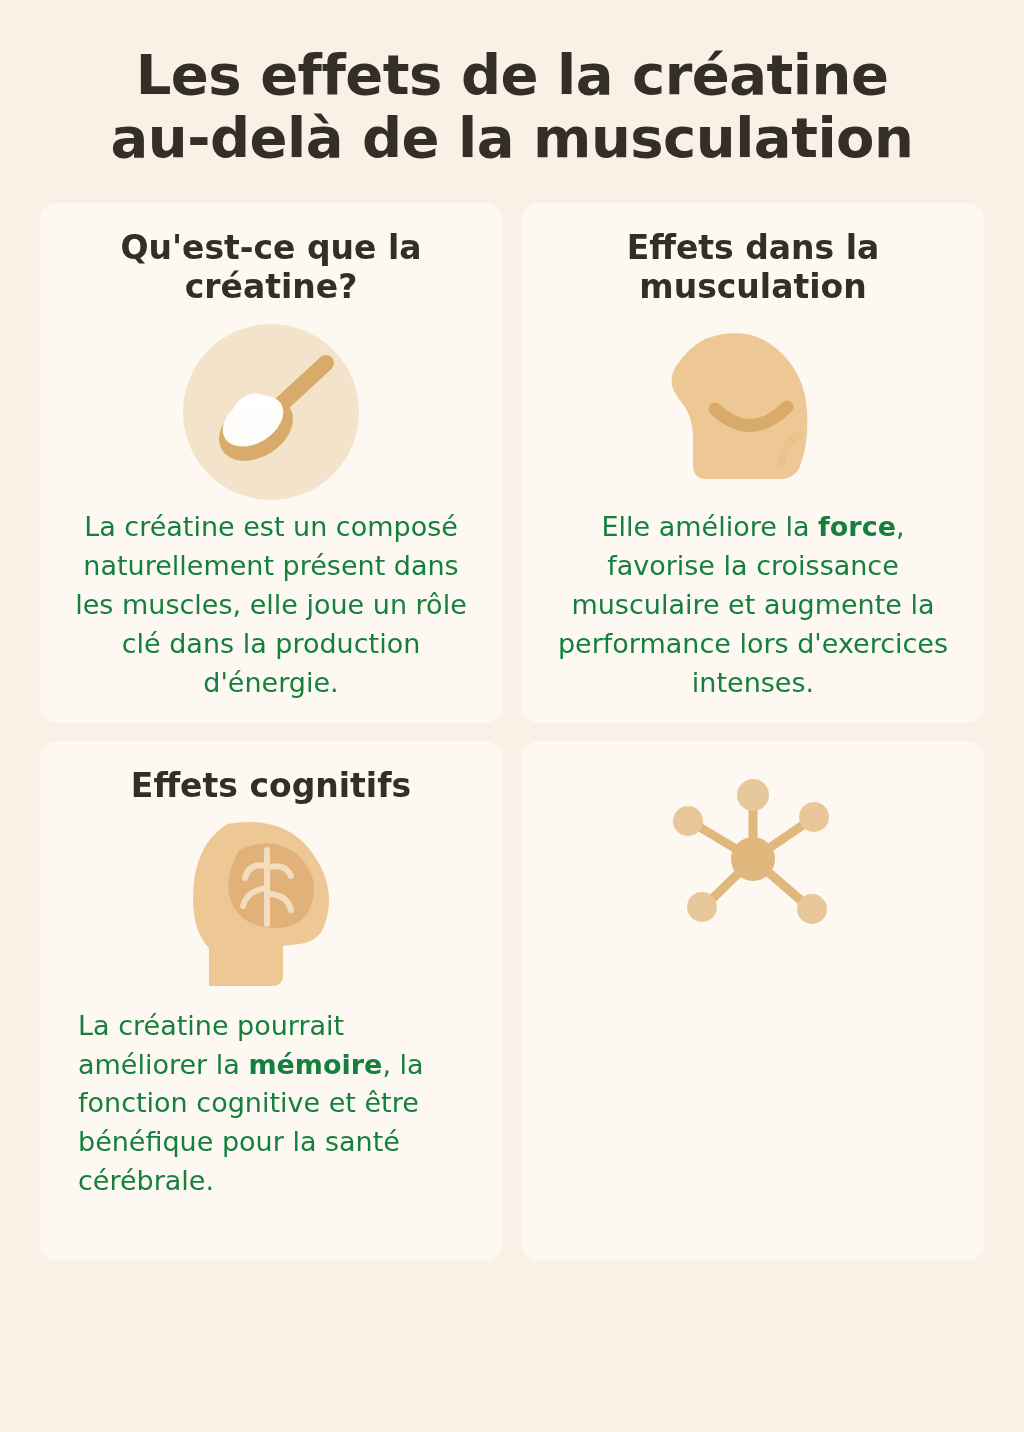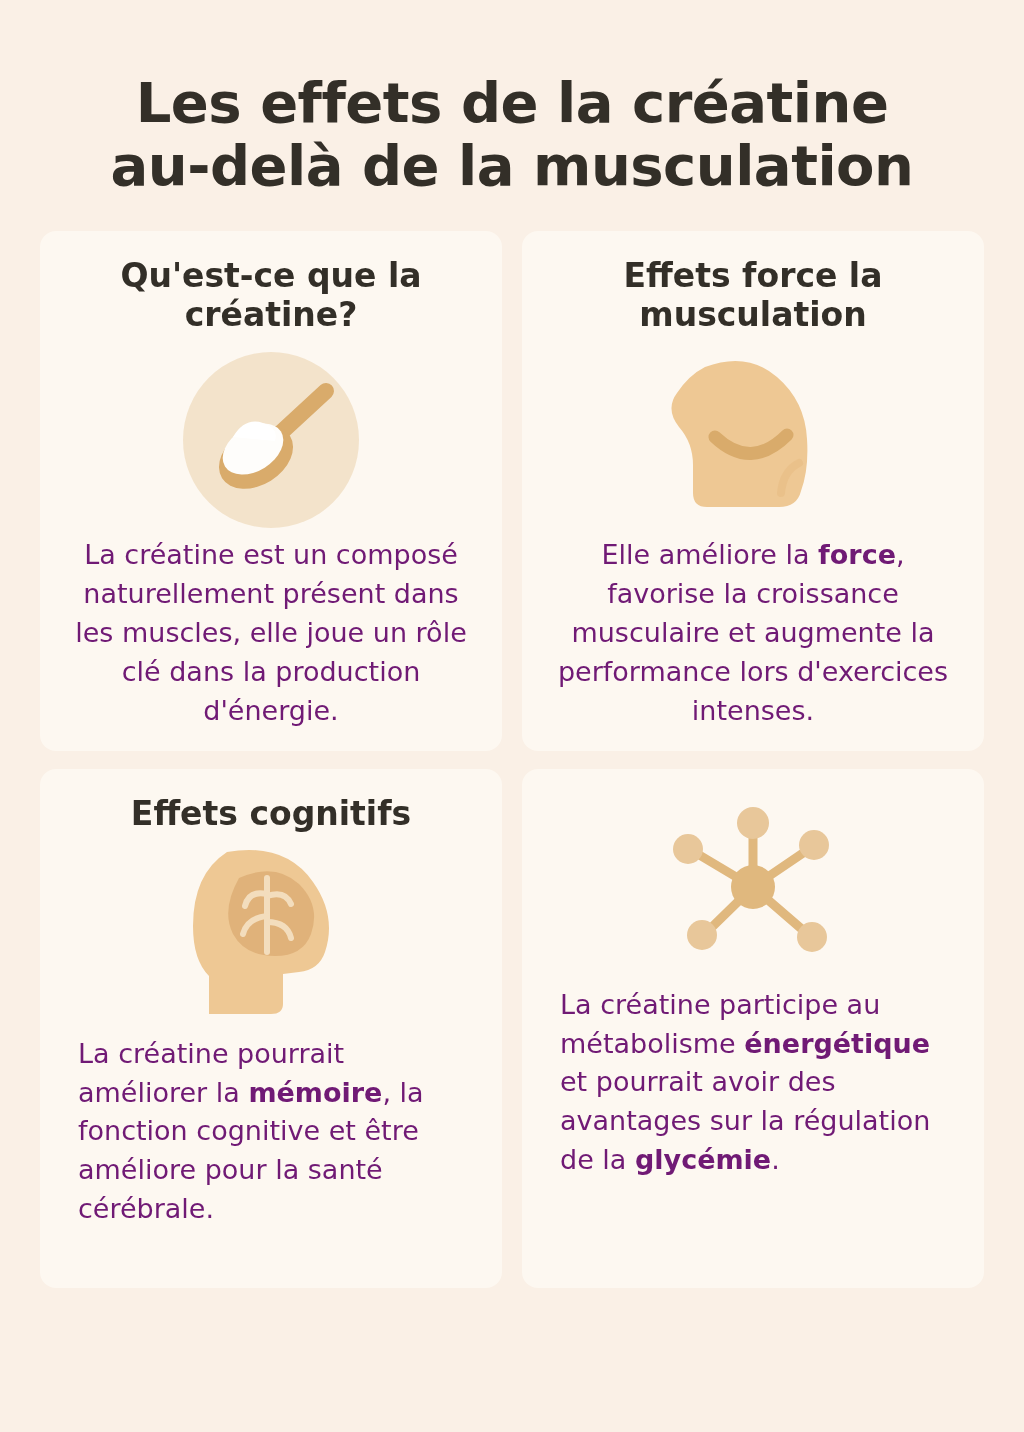--- a/index.html
+++ b/index.html
@@ -14,21 +14,20 @@
     color: #3a3630;
     overflow: hidden;
   }
   .poster {
     width: 1024px;
     height: 1271px;
     box-sizing: border-box;
     padding: 44px 40px 28px 40px;
     display: flex;
     flex-direction: column;
-    margin-top: 28px;
   }
   .title {
     text-align: center;
     font-family: "DejaVu Sans", sans-serif;
     font-weight: bold;
     font-size: 56px;
     line-height: 1.12;
     letter-spacing: -0.5px;
     color: #332f28;
     margin: 0 0 34px 0;
@@ -65,21 +64,21 @@
   .icon-wrap {
     flex: 0 0 auto;
     height: 185px;
     display: flex;
     align-items: center;
     justify-content: center;
   }
   .card-body {
     font-size: 27px;
     line-height: 1.44;
-    color: #701a75;
+    color: #15803d;
     text-align: center;
     margin: 6px 0 0 0;
     max-width: 400px;
   }
   .card-body.left {
     text-align: left;
     align-self: flex-start;
     padding-left: 16px;
   }
   .card-body b {
@@ -113,21 +112,21 @@
           <ellipse cx="77" cy="104" rx="33" ry="22" transform="rotate(-32 77 104)" fill="#fefdfb"></ellipse>
           <path d="M57 92 q12 -20 30 -14 q16 5 12 18 z" fill="#ffffff"></path>
         </svg>
       </div>
       <p class="card-body"><span>La créatine est un composé naturellement présent dans les muscles, elle joue un rôle clé dans la production d'énergie.</span></p>
       <div class="spacer-grow"></div>
     </div>
 
     <div class="card">
       <h2 class="card-title">
-        <span class="line">Effets force la</span>
+        <span class="line">Effets dans la</span>
         <span class="line">musculation</span>
       </h2>
       <div class="icon-wrap">
         <svg width="200" height="185" viewBox="0 0 200 185">
           <path d="M52 22 q42 -16 72 10 q28 24 30 62 q2 30 -6 52 q-4 16 -22 16 l-72 0 q-14 0 -14 -14 l0 -28 q0 -22 -14 -38 q-14 -18 -2 -34 q12 -18 28 -26 z" fill="#eec894"></path>
           <path d="M62 92 q36 34 72 -2" stroke="#d9ab6b" stroke-width="13" fill="none" stroke-linecap="round"></path>
           <path d="M128 148 q2 -22 18 -30" stroke="#e7bd84" stroke-width="8" fill="none" stroke-linecap="round" opacity="0.6"></path>
         </svg>
       </div>
       <p class="card-body"><span>Elle améliore la </span><b>force</b><span>, favorise la croissance musculaire et augmente la performance lors d'exercices intenses.</span></p>
@@ -144,21 +143,21 @@
           <path d="M68 34 q36 -16 60 6 q22 22 12 50 q-8 22 -36 22 q-30 0 -42 -22 q-12 -24 6 -56 z" fill="#e0b27a"></path>
           <g stroke="#f3ddbd" stroke-width="6" fill="none" stroke-linecap="round">
             <path d="M96 34 l0 74"></path>
             <path d="M96 50 q-18 -4 -22 12"></path>
             <path d="M96 72 q-20 2 -24 18"></path>
             <path d="M96 52 q18 -6 24 8"></path>
             <path d="M96 78 q20 0 24 16"></path>
           </g>
         </svg>
       </div>
-      <p class="card-body left"><span>La créatine pourrait améliorer la </span><b>mémoire</b><span>, la fonction cognitive et être améliore pour la santé cérébrale.</span></p>
+      <p class="card-body left"><span>La créatine pourrait améliorer la </span><b>mémoire</b><span>, la fonction cognitive et être bénéfique pour la santé cérébrale.</span></p>
       <div class="spacer-grow"></div>
     </div>
 
     <div class="card">
       <div class="icon-wrap">
         <svg width="190" height="185" viewBox="0 0 190 185">
           <g stroke="#e0b87e" stroke-width="9" stroke-linecap="round">
             <path d="M95 92 L95 36"></path>
             <path d="M95 92 L38 58"></path>
             <path d="M95 92 L148 56"></path>
@@ -166,18 +165,17 @@
             <path d="M95 92 L146 136"></path>
           </g>
           <circle cx="95" cy="92" r="22" fill="#e0b87e"></circle>
           <circle cx="95" cy="28" r="16" fill="#e8c79a"></circle>
           <circle cx="30" cy="54" r="15" fill="#e8c79a"></circle>
           <circle cx="156" cy="50" r="15" fill="#e8c79a"></circle>
           <circle cx="44" cy="140" r="15" fill="#e8c79a"></circle>
           <circle cx="154" cy="142" r="15" fill="#e8c79a"></circle>
         </svg>
       </div>
-      <p class="card-body left"><span>La créatine participe au métabolisme </span><b>énergétique</b><span> et pourrait avoir des avantages sur la régulation de la </span><b>glycémie</b><span>.</span></p>
       <div class="spacer-grow"></div>
     </div>
 
   </div>
 </div>
 
 </body></html>

